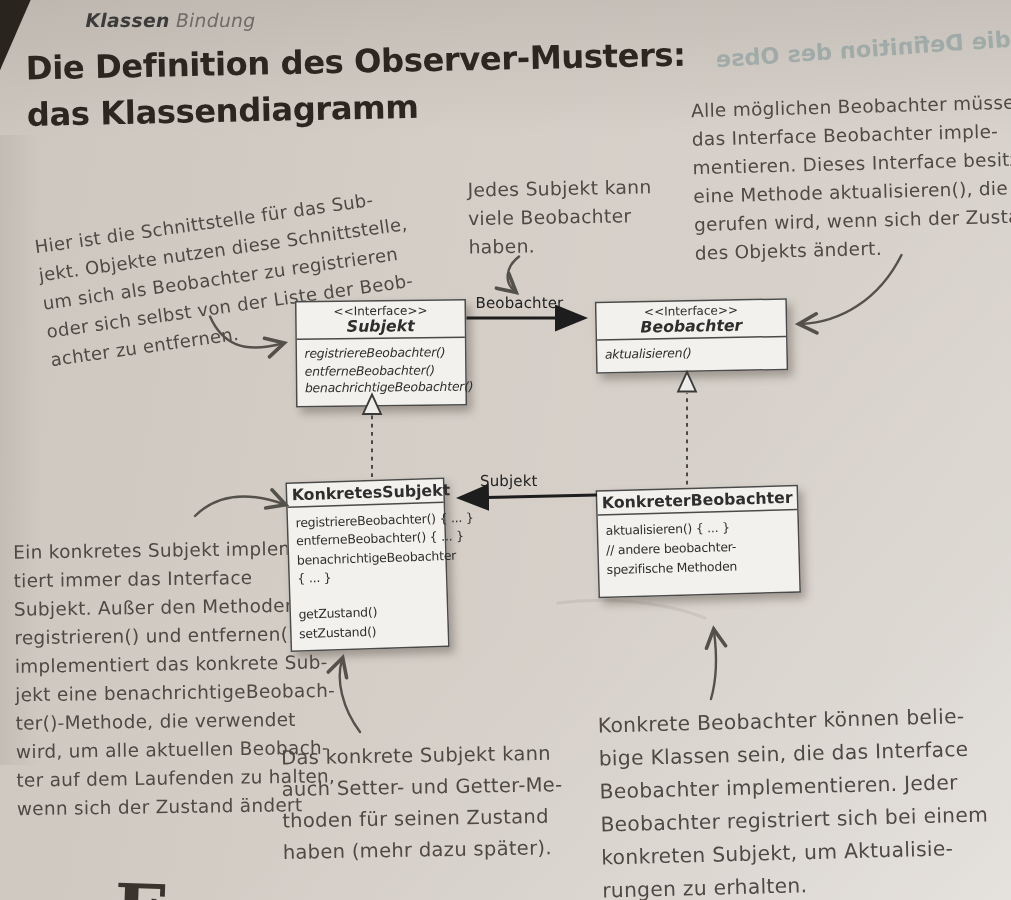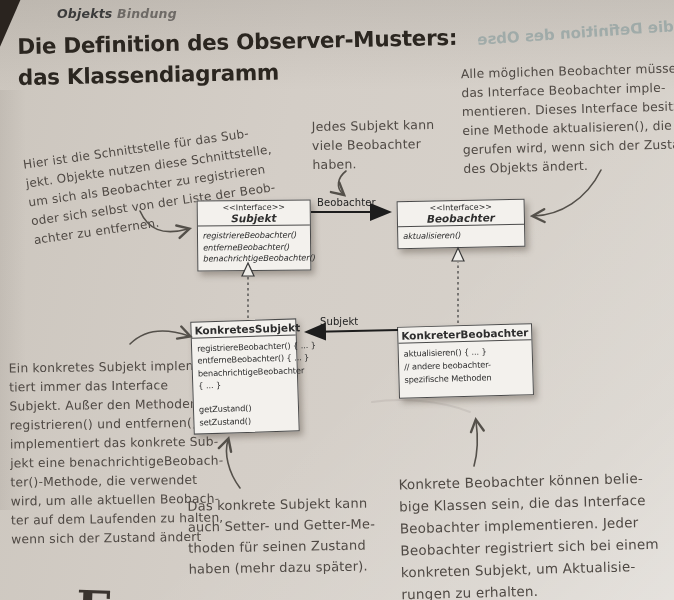--- a/index.html
+++ b/index.html
@@ -12,21 +12,21 @@
   .glare{position:absolute;left:0;top:0;width:100%;height:100%;
         background:linear-gradient(315deg,rgba(255,255,255,.34) 0%,rgba(255,255,255,.16) 16%,rgba(255,255,255,0) 42%);z-index:1;}
   .corner-dark{position:absolute;left:0;top:0;width:60px;height:60px;
         background:#2a241f;clip-path:polygon(0 0,34% 0,0 78%);z-index:2;}
   .vignette-left{position:absolute;left:0;top:90px;width:26px;height:420px;
         background:linear-gradient(to right,rgba(100,92,84,.10),rgba(100,92,84,0));z-index:1;}
 
   
   .sec-header{position:absolute;left:57px;top:6px;font-size:12.5px;font-style:italic;font-weight:bold;
         color:#3b3b3b;z-index:3;letter-spacing:.2px;}
-  .sec-header .light{color:#6e6a66;font-weight:bold;margin-top:44px;}
+  .sec-header .light{color:#6e6a66;font-weight:normal;margin-top:44px;}
   .title{position:absolute;left:17px;top:34px;color:#2b2620;font-weight:bold;z-index:3;
         transform:rotate(-1.2deg);transform-origin:left top;letter-spacing:-.3px;}
   .title .t1{font-size:21.5px;}
   .title .t2{font-size:21.5px;margin-top:6px;}
 
   
   .bleed{position:absolute;left:478px;top:24px;width:196px;font-size:15px;font-weight:bold;
         color:rgba(45,100,110,.28);transform:rotate(-4deg) scaleX(-1);z-index:2;white-space:nowrap;}
 
   
@@ -71,21 +71,21 @@
 </head>
 <body>
 
 <div id="page">
 
   <div class="shade-top"></div>
   <div class="glare"></div>
   <div class="vignette-left"></div>
   <div class="corner-dark"></div>
 
-  <div class="sec-header"><span>Objekts</span><span class="light"> Bindung</span></div>
+  <div class="sec-header"><span>Klassen</span><span class="light"> Bindung</span></div>
 
   <div class="bleed">die Definition des Obse</div>
 
   <div class="title">
     <div class="t1">Die Definition des Observer-Musters:</div>
     <div class="t2">das Klassendiagramm</div>
   </div>
 
   <div class="hw" id="ann-subject-iface">
       <div>Hier ist die Schnittstelle für das Sub-</div>

